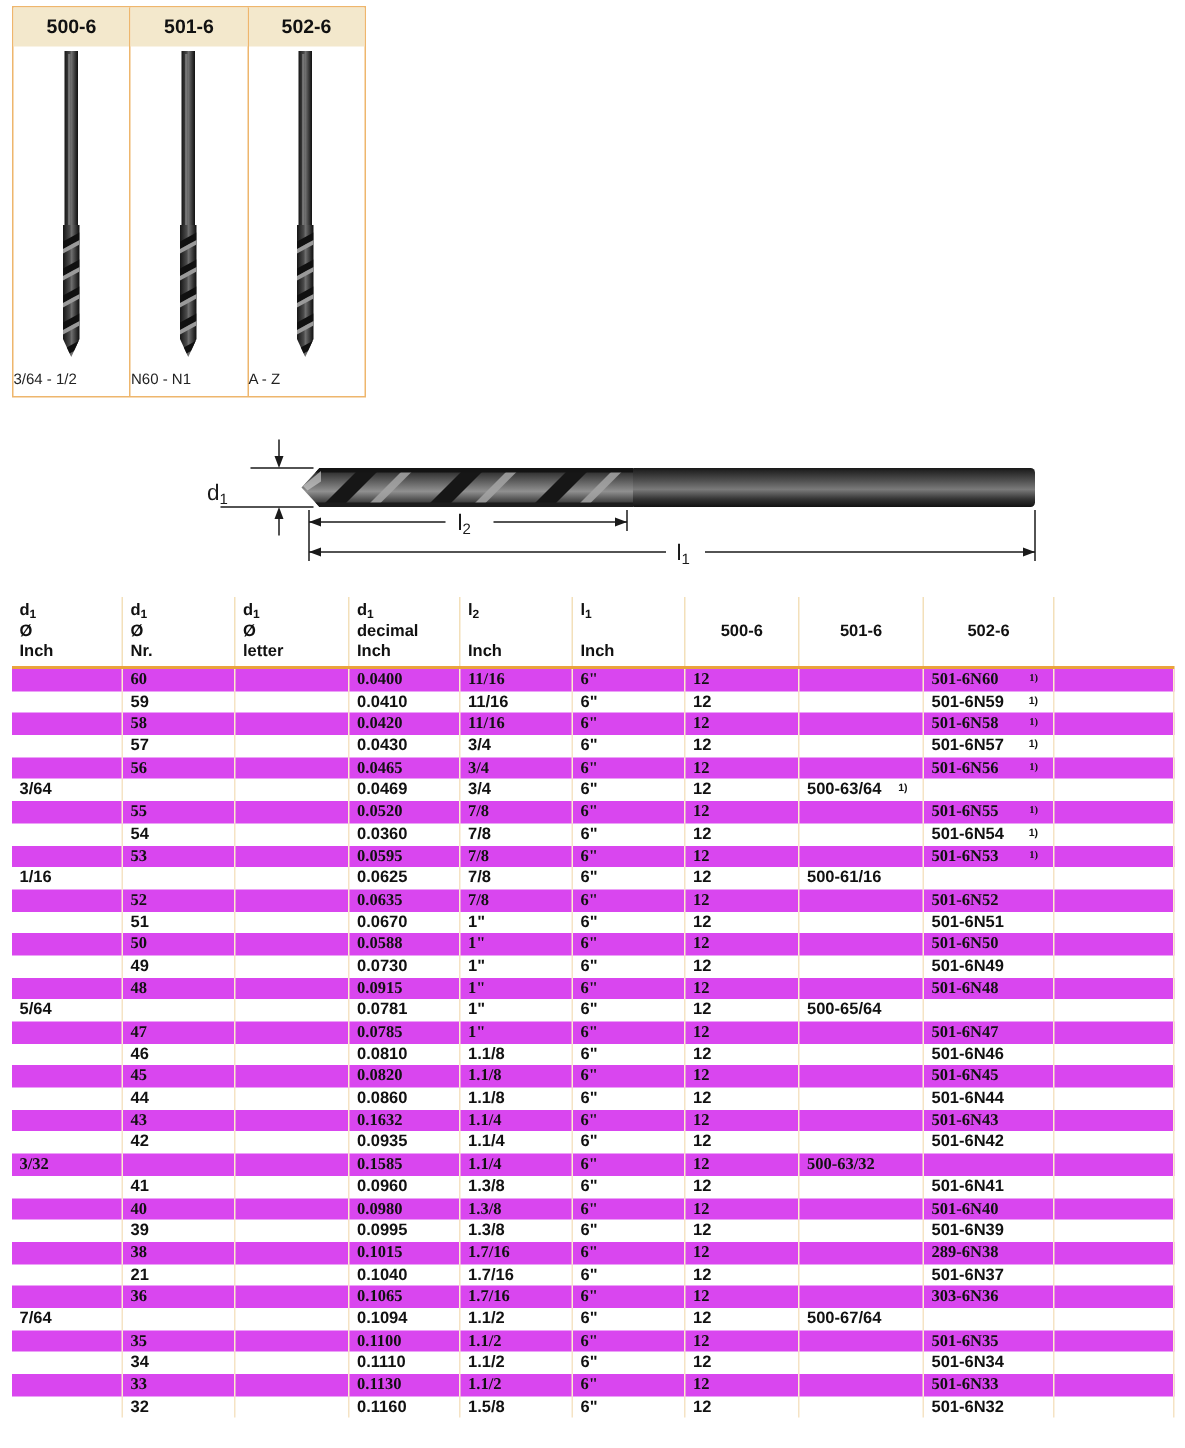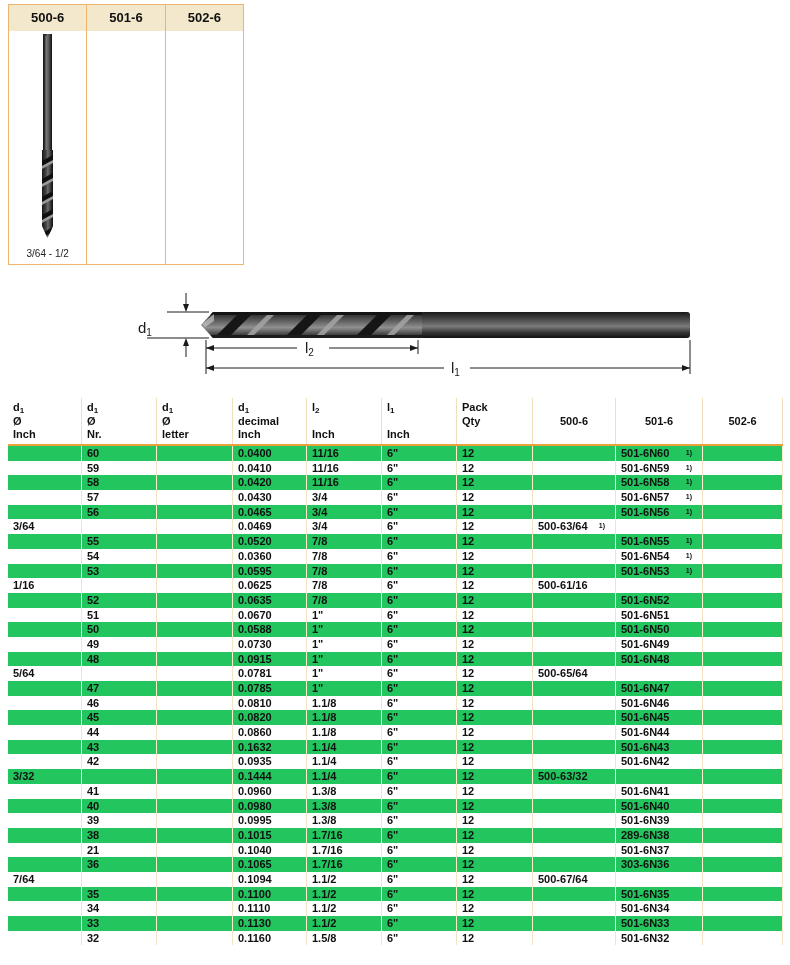--- a/index.html
+++ b/index.html
@@ -10,41 +10,41 @@
   
   .drill-panel{
     position:absolute;left:8px;top:4px;width:236px;height:261px;
     border:1px solid #eeb66d;display:flex;box-sizing:border-box;background:#fff;
   }
   .drill-cell{flex:1;display:flex;flex-direction:column;border-right:1px solid #eeb66d;position:relative;}
   .drill-cell:last-child{border-right:none;}
   .cell-header{height:26px;background:#f3e8cc;font-weight:bold;font-size:13px;text-align:center;line-height:26px;}
   .cell-body{flex:1;position:relative;}
   .cell-body svg{position:absolute;left:50%;top:3px;transform:translateX(-50%);}
-  .cell-range{position:absolute;bottom:5px;width:100%;text-align:center;font-size:10px;color:#222;}
+  .cell-range{position:absolute;bottom:5px;width:100%;font-size:10px;color:#222;}
   
   .diagram{position:absolute;left:0;top:288px;}
   .dim{stroke:#1a1a1a;stroke-width:1;fill:none;}
   .dimfill{fill:#1a1a1a;stroke:none;}
   .dimtext{font-family:"Liberation Sans",sans-serif;font-size:15px;fill:#1a1a1a;}
   
   .catalog-table{position:absolute;left:8px;top:398px;width:775px;}
   .t-header{
     display:grid;grid-template-columns:74px 75px 76px 74px 75px 75px 76px 83px 87px 80px;
     height:48px;border-bottom:2px solid #eaa33c;box-sizing:border-box;
   }
   .h-cell{
     font-weight:bold;font-size:11px;padding-left:5px;padding-top:3px;
     border-right:1px solid #f3e0ba;box-sizing:border-box;
   }
   .h-cell.center{display:flex;align-items:center;justify-content:center;padding-left:0;padding-top:0;}
   .h-line{height:13.5px;line-height:13.5px;white-space:nowrap;}
   .subscript{font-size:8px;vertical-align:-2px;}
   .t-row{display:grid;grid-template-columns:74px 75px 76px 74px 75px 75px 76px 83px 87px 80px;height:14.7px;}
-  .t-row.orange{background:#22c55e;}
+  .t-row.orange{background:#d946ef;font-family:Liberation Serif, serif;}
   .t-cell{
     font-weight:bold;font-size:11px;line-height:14.7px;padding-left:5px;
     border-right:1px solid #f5e3c4;box-sizing:border-box;white-space:nowrap;overflow:hidden;
   }
   .t-row.orange .t-cell{border-right-color:#fdeccb;}
   .sup{float:right;font-size:7px;font-weight:bold;margin-right:10px;line-height:9px;margin-top:2px;}
 </style>
 </head>
 <body>
 
@@ -84,23 +84,35 @@
     <div class="cell-header">500-6</div>
     <div class="cell-body">
       <svg width="26" height="208">
           <use href="#vdrill"></use>
         </svg>
       <div class="cell-range">3/64 - 1/2</div>
     </div>
   </div>
   <div class="drill-cell">
     <div class="cell-header">501-6</div>
+    <div class="cell-body">
+      <svg width="26" height="208">
+          <use href="#vdrill"></use>
+        </svg>
+      <div class="cell-range">N60 - N1</div>
+    </div>
   </div>
   <div class="drill-cell">
     <div class="cell-header">502-6</div>
+    <div class="cell-body">
+      <svg width="26" height="208">
+          <use href="#vdrill"></use>
+        </svg>
+      <div class="cell-range">A - Z</div>
+    </div>
   </div>
 </div>
 
 <svg class="diagram" width="790" height="106" viewBox="0 0 790 106">
   <defs>
     <linearGradient id="shankG" x1="0" y1="0" x2="0" y2="1">
       <stop offset="0" stop-color="#181818"></stop>
       <stop offset="0.35" stop-color="#555555"></stop>
       <stop offset="0.55" stop-color="#7a7a7a"></stop>
       <stop offset="0.8" stop-color="#333333"></stop>
@@ -188,25 +200,20 @@
       <div class="h-cell">
         <div class="h-line"><span>l</span><span class="subscript">2</span></div>
         <div class="h-line"></div>
         <div class="h-line">Inch</div>
       </div>
       <div class="h-cell">
         <div class="h-line"><span>l</span><span class="subscript">1</span></div>
         <div class="h-line"></div>
         <div class="h-line">Inch</div>
       </div>
-      <div class="h-cell">
-        <div class="h-line"><span>Pack</span></div>
-        <div class="h-line">Qty</div>
-        <div class="h-line"></div>
-      </div>
       <div class="h-cell center">500-6</div>
       <div class="h-cell center">501-6</div>
       <div class="h-cell center">502-6</div>
     </div>
   <div class="t-body" id="tbody">
       <div class="t-row orange">
         <div class="t-cell"></div>
         <div class="t-cell">60</div>
         <div class="t-cell"></div>
         <div class="t-cell">0.0400</div>
@@ -466,21 +473,21 @@
         <div class="t-cell">6"</div>
         <div class="t-cell">12</div>
         <div class="t-cell"></div>
         <div class="t-cell">501-6N42</div>
         <div class="t-cell"></div>
       </div>
       <div class="t-row orange">
         <div class="t-cell">3/32</div>
         <div class="t-cell"></div>
         <div class="t-cell"></div>
-        <div class="t-cell">0.1444</div>
+        <div class="t-cell">0.1585</div>
         <div class="t-cell">1.1/4</div>
         <div class="t-cell">6"</div>
         <div class="t-cell">12</div>
         <div class="t-cell">500-63/32</div>
         <div class="t-cell"></div>
         <div class="t-cell"></div>
       </div>
       <div class="t-row">
         <div class="t-cell"></div>
         <div class="t-cell">41</div>

